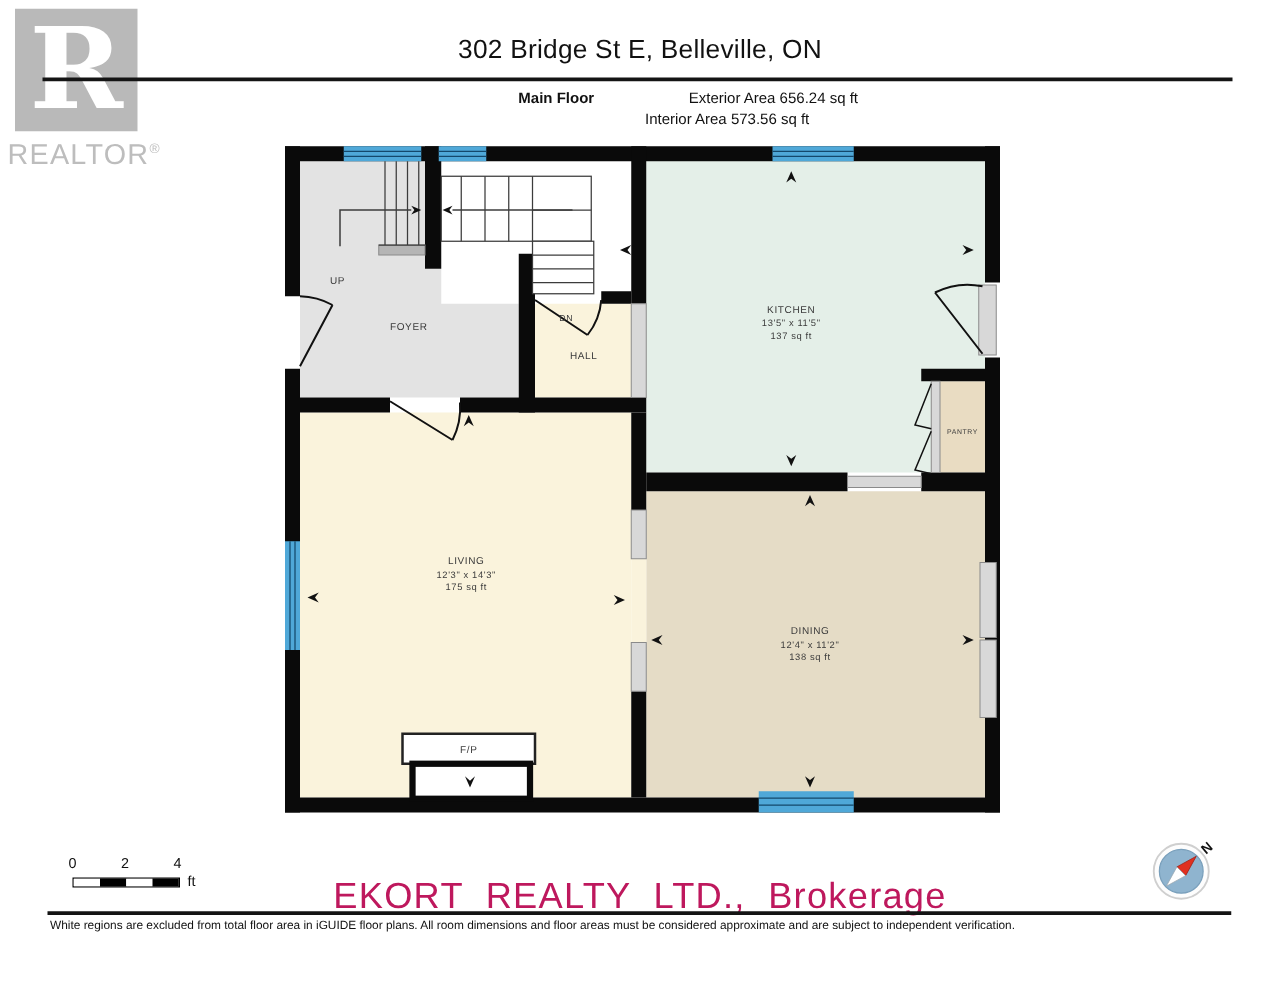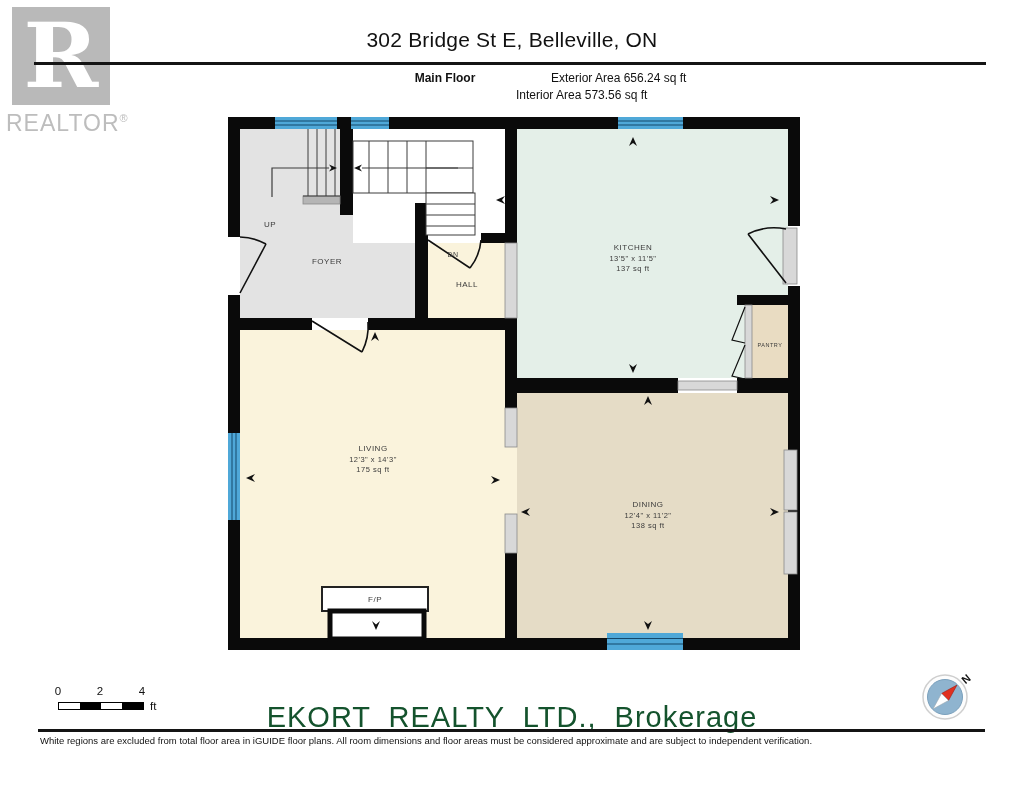--- a/index.html
+++ b/index.html
@@ -27,21 +27,21 @@
   .plan text { fill:#3b3b3b; text-anchor:middle; letter-spacing:0.5px; }
 
   
   .scale-tick { position:absolute; top:685px; width:12px; text-align:center; font-size:11.5px; }
   .scale-bar  { position:absolute; left:58px; top:702px; width:84px; height:6px;
                 border:1px solid #000; display:flex; }
   .scale-seg  { flex:1; }
   .scale-ft   { position:absolute; left:150px; top:700px; font-size:11.5px;text-align:center; }
   .prepared   { position:absolute; top:696px; left:0; width:100%; text-align:center; font-size:11.5px; }
   .watermark  { position:absolute; top:701px; left:0; width:100%; text-align:center;
-                font-size:29px; color:#14532d; letter-spacing:1px; word-spacing:9px; white-space:nowrap; }
+                font-size:29px; color:#be185d; letter-spacing:1px; word-spacing:9px; white-space:nowrap; }
   .hr2        { position:absolute; left:38px; top:729px; width:947px; height:3px; background:#141414; }
   .disclaimer { position:absolute; left:40px; top:735px; font-size:9.5px; color:#111; white-space:nowrap; }
   .compass    { position:absolute; left:919px; top:671px; }
   .compass-n  { position:absolute; left:962px; top:673px; font-size:11px; font-weight:bold;
                 transform:rotate(-40deg); }
 </style>
 </head>
 <body>
 
 <div class="page">

